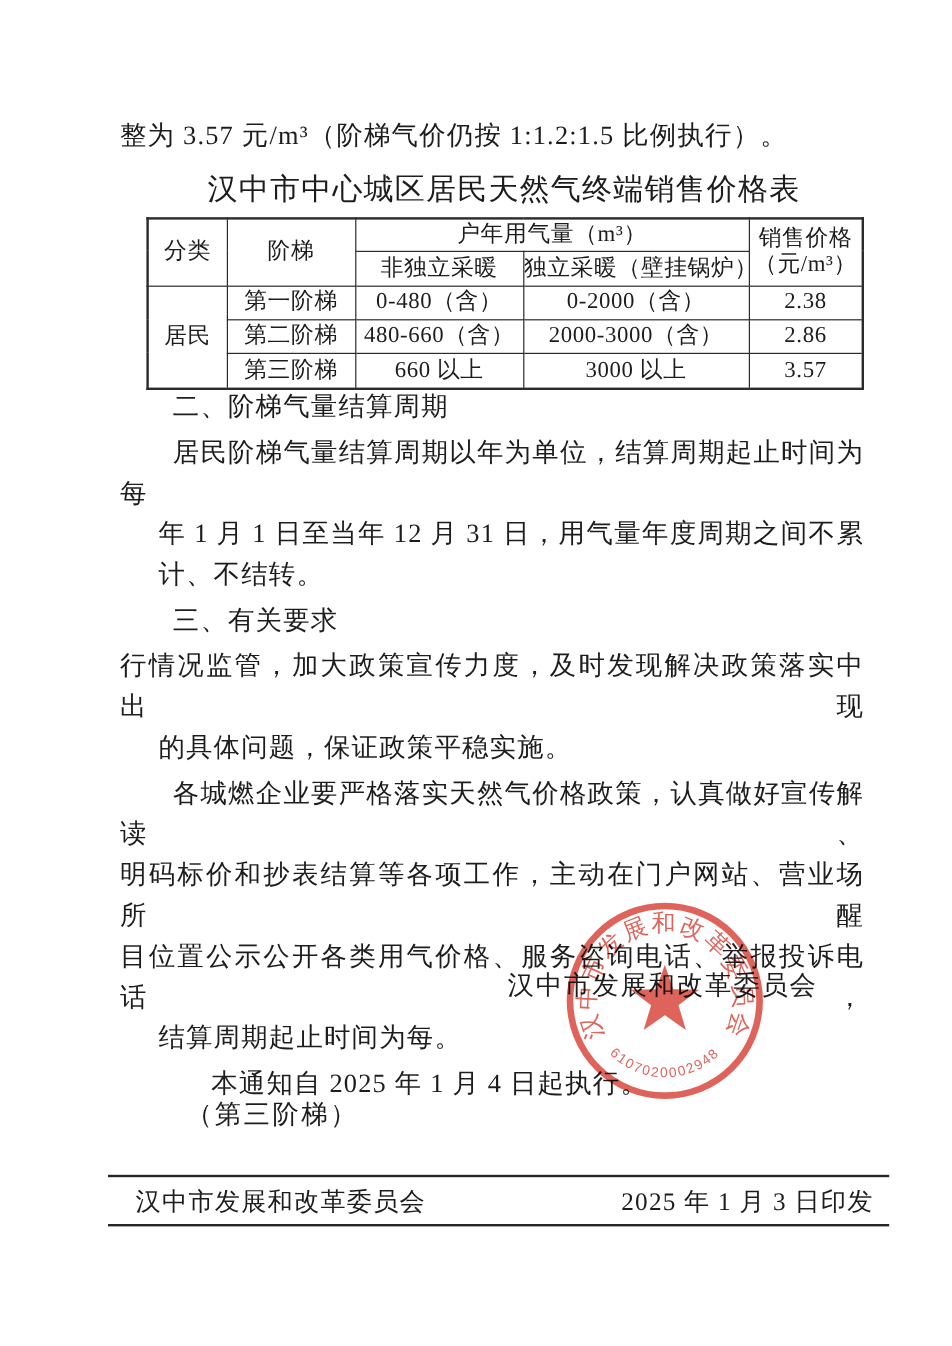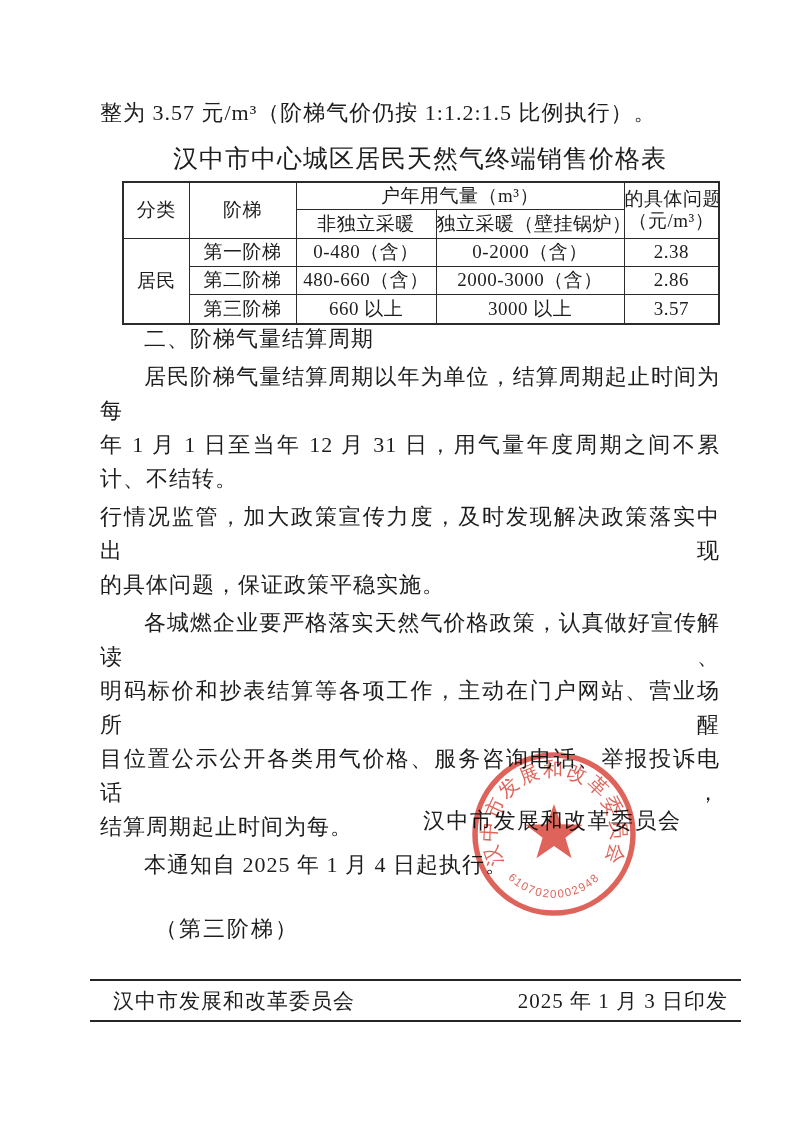--- a/index.html
+++ b/index.html
@@ -69,21 +69,21 @@
     font-size: 22px;
     padding-left: 44px;
     letter-spacing: 1px;
   }
   .para { letter-spacing: 1px; }
   .para .line {
     text-align: justify;
     text-align-last: justify;
   }
   .para .line.first { text-indent: 2em; }
-  .para .line.last { text-align-last: left; }
+  .para .line.last { text-align-last: left; margin-left: 32px; }
 
   
   .sign-issuer {
     position: absolute;
     left: 423px; top: 806px;
     font-size: 22px; letter-spacing: 1.5px;
     z-index: 1;
   }
   .sign-date {
     position: absolute;
@@ -140,21 +140,21 @@
         <col style="width:140px">
         <col style="width:188px">
         <col style="width:95px">
     </colgroup>
     <tbody>
         <tr class="hr1">
       <th rowspan="2">分类</th>
       <th rowspan="2">阶梯</th>
       <th colspan="2">户年用气量（m³）</th>
       <th rowspan="2">
-        <div>的具体问题</div>
+        <div>销售价格</div>
         <div>（元/m³）</div>
       </th>
     </tr>
     <tr class="hr2">
       <th>非独立采暖</th>
       <th>独立采暖（壁挂锅炉）</th>
     </tr>
     <tr class="dr">
       <td rowspan="3">居民</td>
       <td>第一阶梯</td>
@@ -176,20 +176,21 @@
     </tr>
   </tbody>
     </table>
 
   <div class="flow">
     <div class="heading">二、阶梯气量结算周期</div>
     <div class="para">
       <div class="line first">居民阶梯气量结算周期以年为单位，结算周期起止时间为每</div>
       <div class="line last">年 1 月 1 日至当年 12 月 31 日，用气量年度周期之间不累计、不结转。</div>
     </div>
+    <div class="heading">三、有关要求</div>
     <div class="para">
       <div class="line">行情况监管，加大政策宣传力度，及时发现解决政策落实中出现</div>
       <div class="line last">的具体问题，保证政策平稳实施。</div>
     </div>
     <div class="para">
       <div class="line first">各城燃企业要严格落实天然气价格政策，认真做好宣传解读、</div>
       <div class="line">明码标价和抄表结算等各项工作，主动在门户网站、营业场所醒</div>
       <div class="line">目位置公示公开各类用气价格、服务咨询电话、举报投诉电话，</div>
       <div class="line last">结算周期起止时间为每。</div>
     </div>

